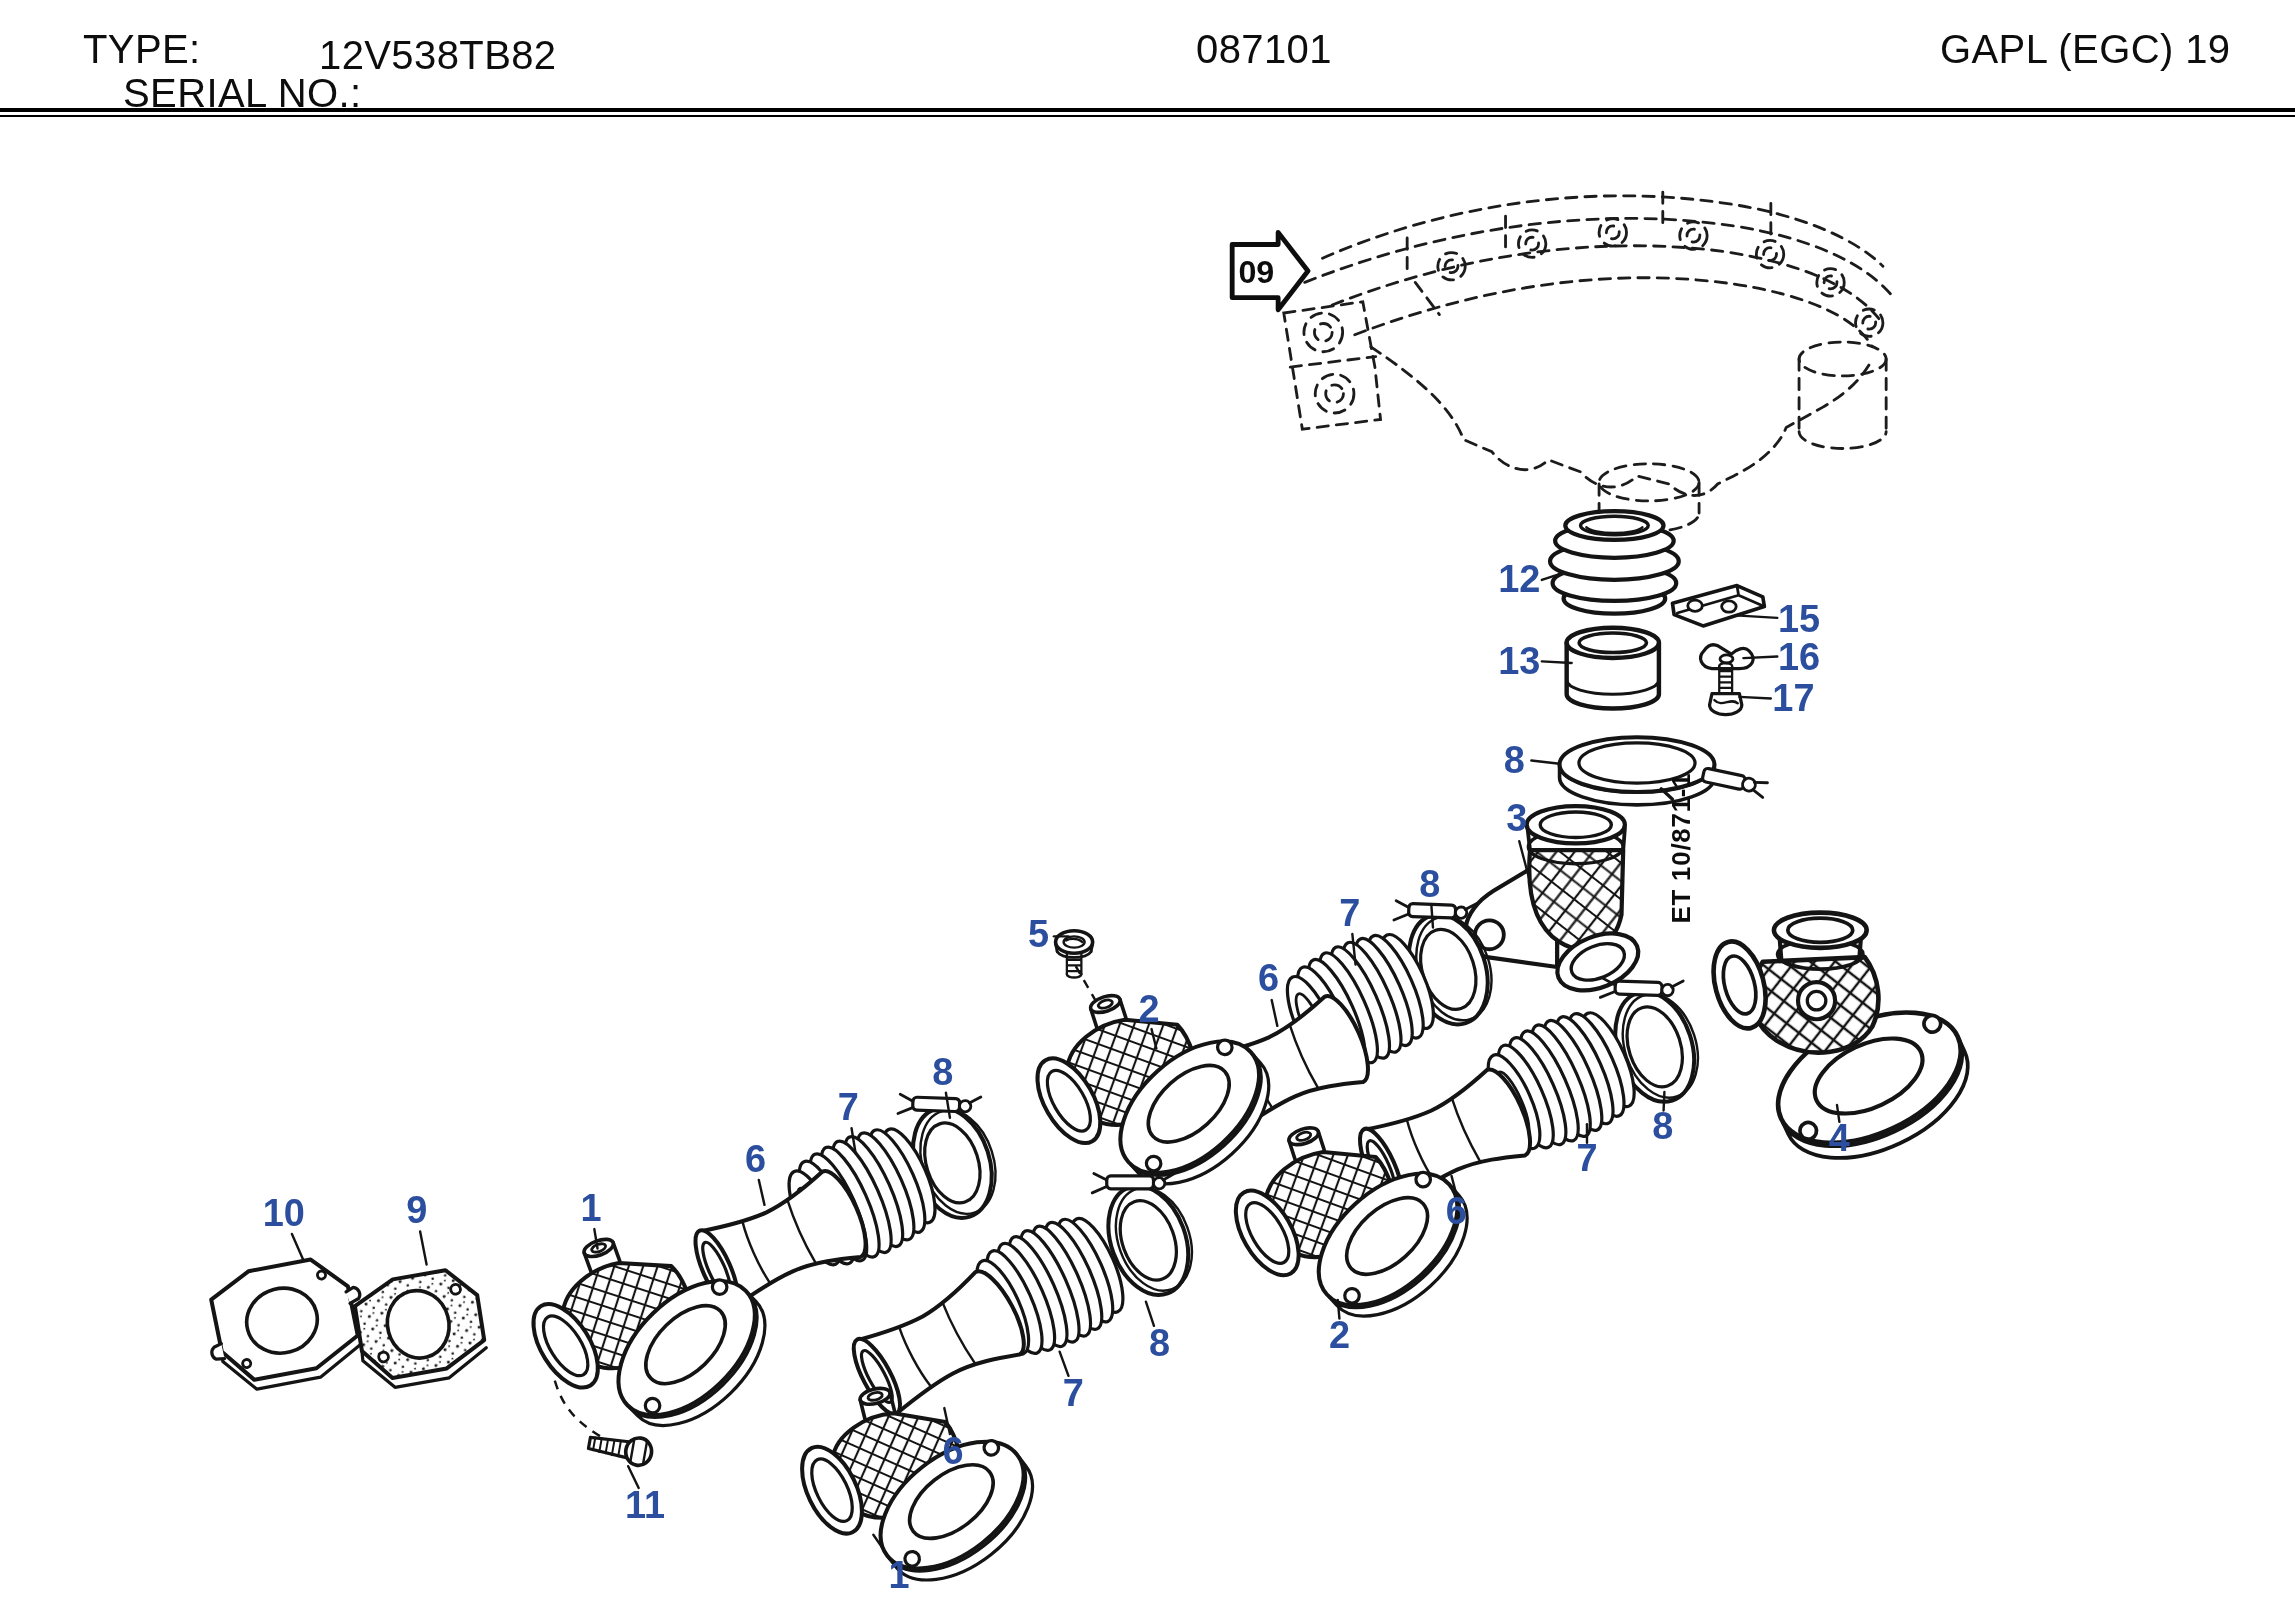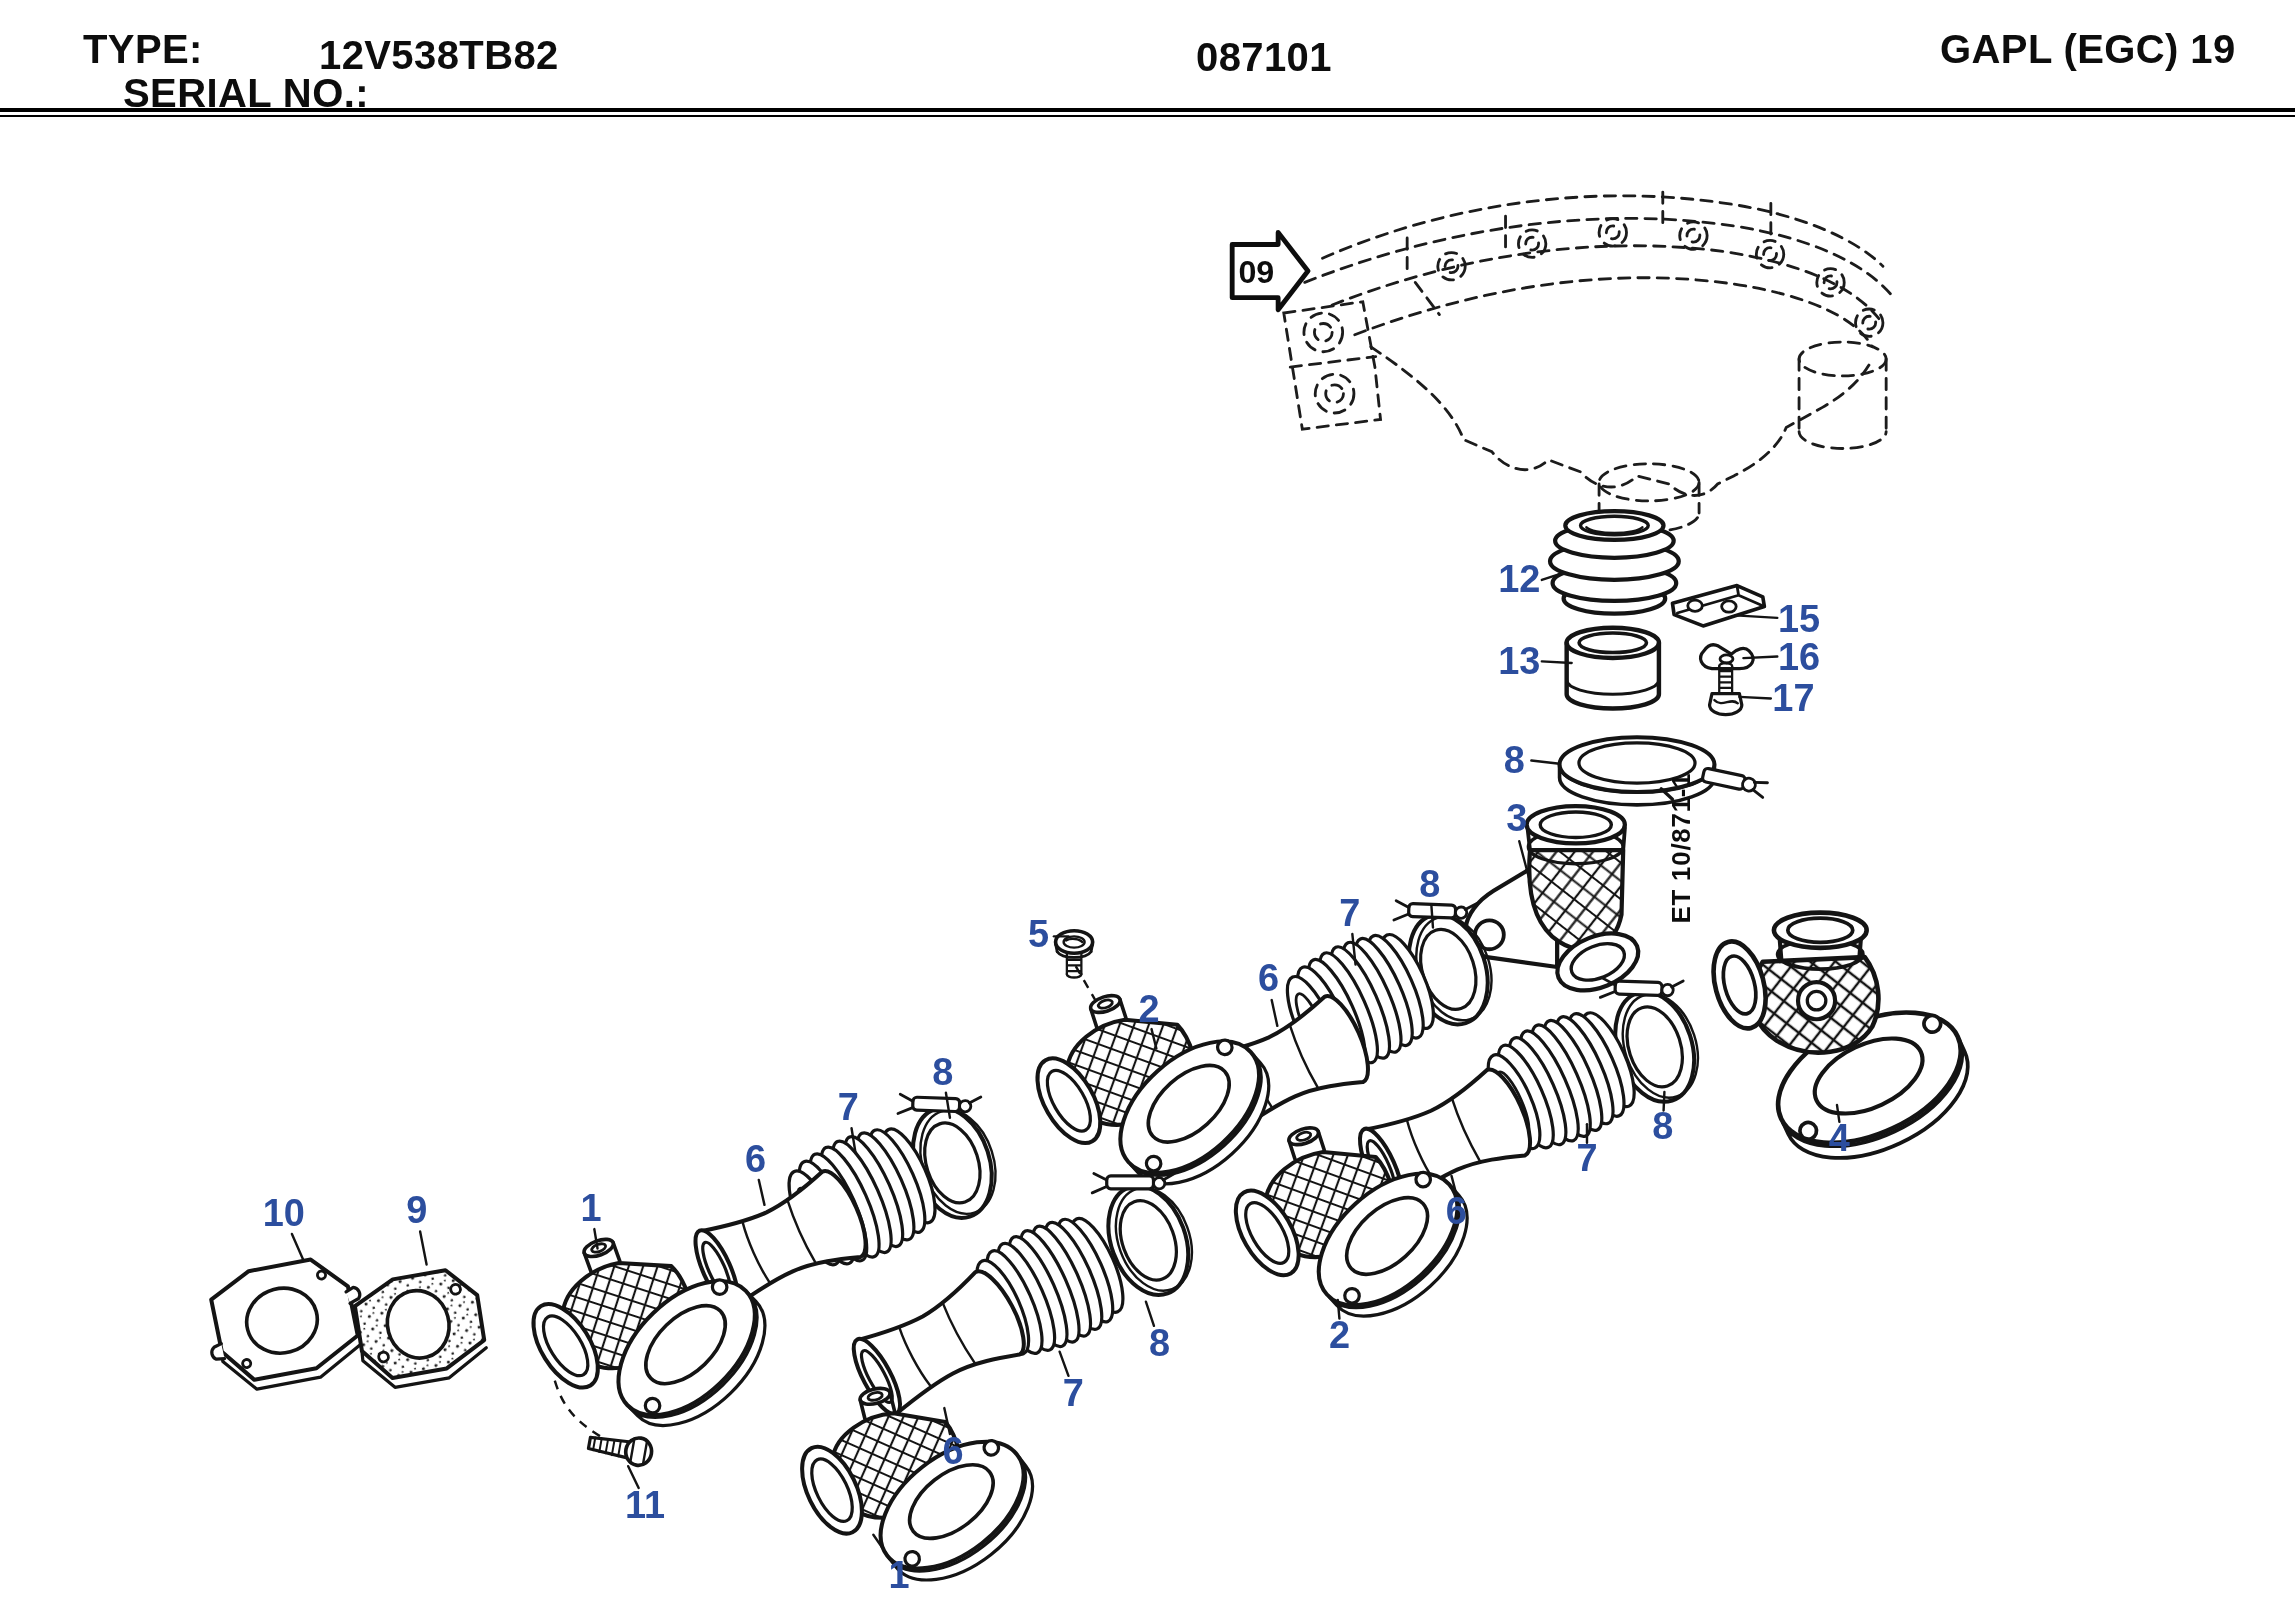--- a/index.html
+++ b/index.html
@@ -1,34 +1,34 @@
 <!DOCTYPE html>
 <html style="font-size:13px"><head>
 <meta charset="utf-8">
 <style>
   html,body{margin:0;padding:0;background:#ffffff;}
   body{width:2295px;height:1605px;position:relative;font-family:"Liberation Sans",sans-serif;}
   .page{position:absolute;inset:0;background:#fff;overflow:hidden;}
-  .hdr{position:absolute;font-weight:bold;font-size:40px;color:#0d0d0d;white-space:nowrap;letter-spacing:0.4px;text-align:center;}
+  .hdr{position:absolute;font-weight:normal;font-size:40px;color:#0d0d0d;white-space:nowrap;letter-spacing:0.4px;text-align:center;}
   .rule{position:absolute;left:0;width:2295px;background:#000;}
   .rule-a{top:108px;height:4px;}
   .rule-b{top:115px;height:1.6px;}
   svg text.callout{font-family:"Liberation Sans",sans-serif;font-weight:bold;font-size:47px;}
   svg text.refbox{font-family:"Liberation Sans",sans-serif;font-weight:bold;font-size:40px;fill:#0d0d0d;}
   svg text.etno{font-family:"Liberation Sans",sans-serif;font-weight:bold;font-size:32px;fill:#0d0d0d;letter-spacing:1px;}
 </style>
 </head>
 <body>
 
 <div class="page">
 
   <div class="hdr" style="left:83px;top:27.4px;">TYPE:</div>
   <div class="hdr" style="left:319px;top:33px;">12V538TB82</div>
   <div class="hdr" style="left:83px;top:71px;margin-left:40px;">SERIAL NO.:</div>
-  <div class="hdr" style="left:1196px;top:27.4px;margin-top:8px;">087101</div>
+  <div class="hdr" style="left:1196px;top:27.4px;">087101</div>
   <div class="hdr" style="left:1940px;top:27.4px;">GAPL (EGC) 19</div>
   <div class="rule rule-a"></div>
   <div class="rule rule-b"></div>
 
   <svg viewBox="0 0 2846 1990" width="2295" height="1605" style="position:absolute;left:0;top:0;">
     <defs>
       <pattern id="xh" width="34" height="34" patternUnits="userSpaceOnUse" patternTransform="rotate(38)">
         <rect width="34" height="34" fill="#fff"></rect>
         <path d="M0,0 H34 M0,17 H34 M0,34 H34 M0,0 V34 M17,0 V34 M34,0 V34" stroke="#141414" stroke-width="2.6" fill="none"></path>
       </pattern>

